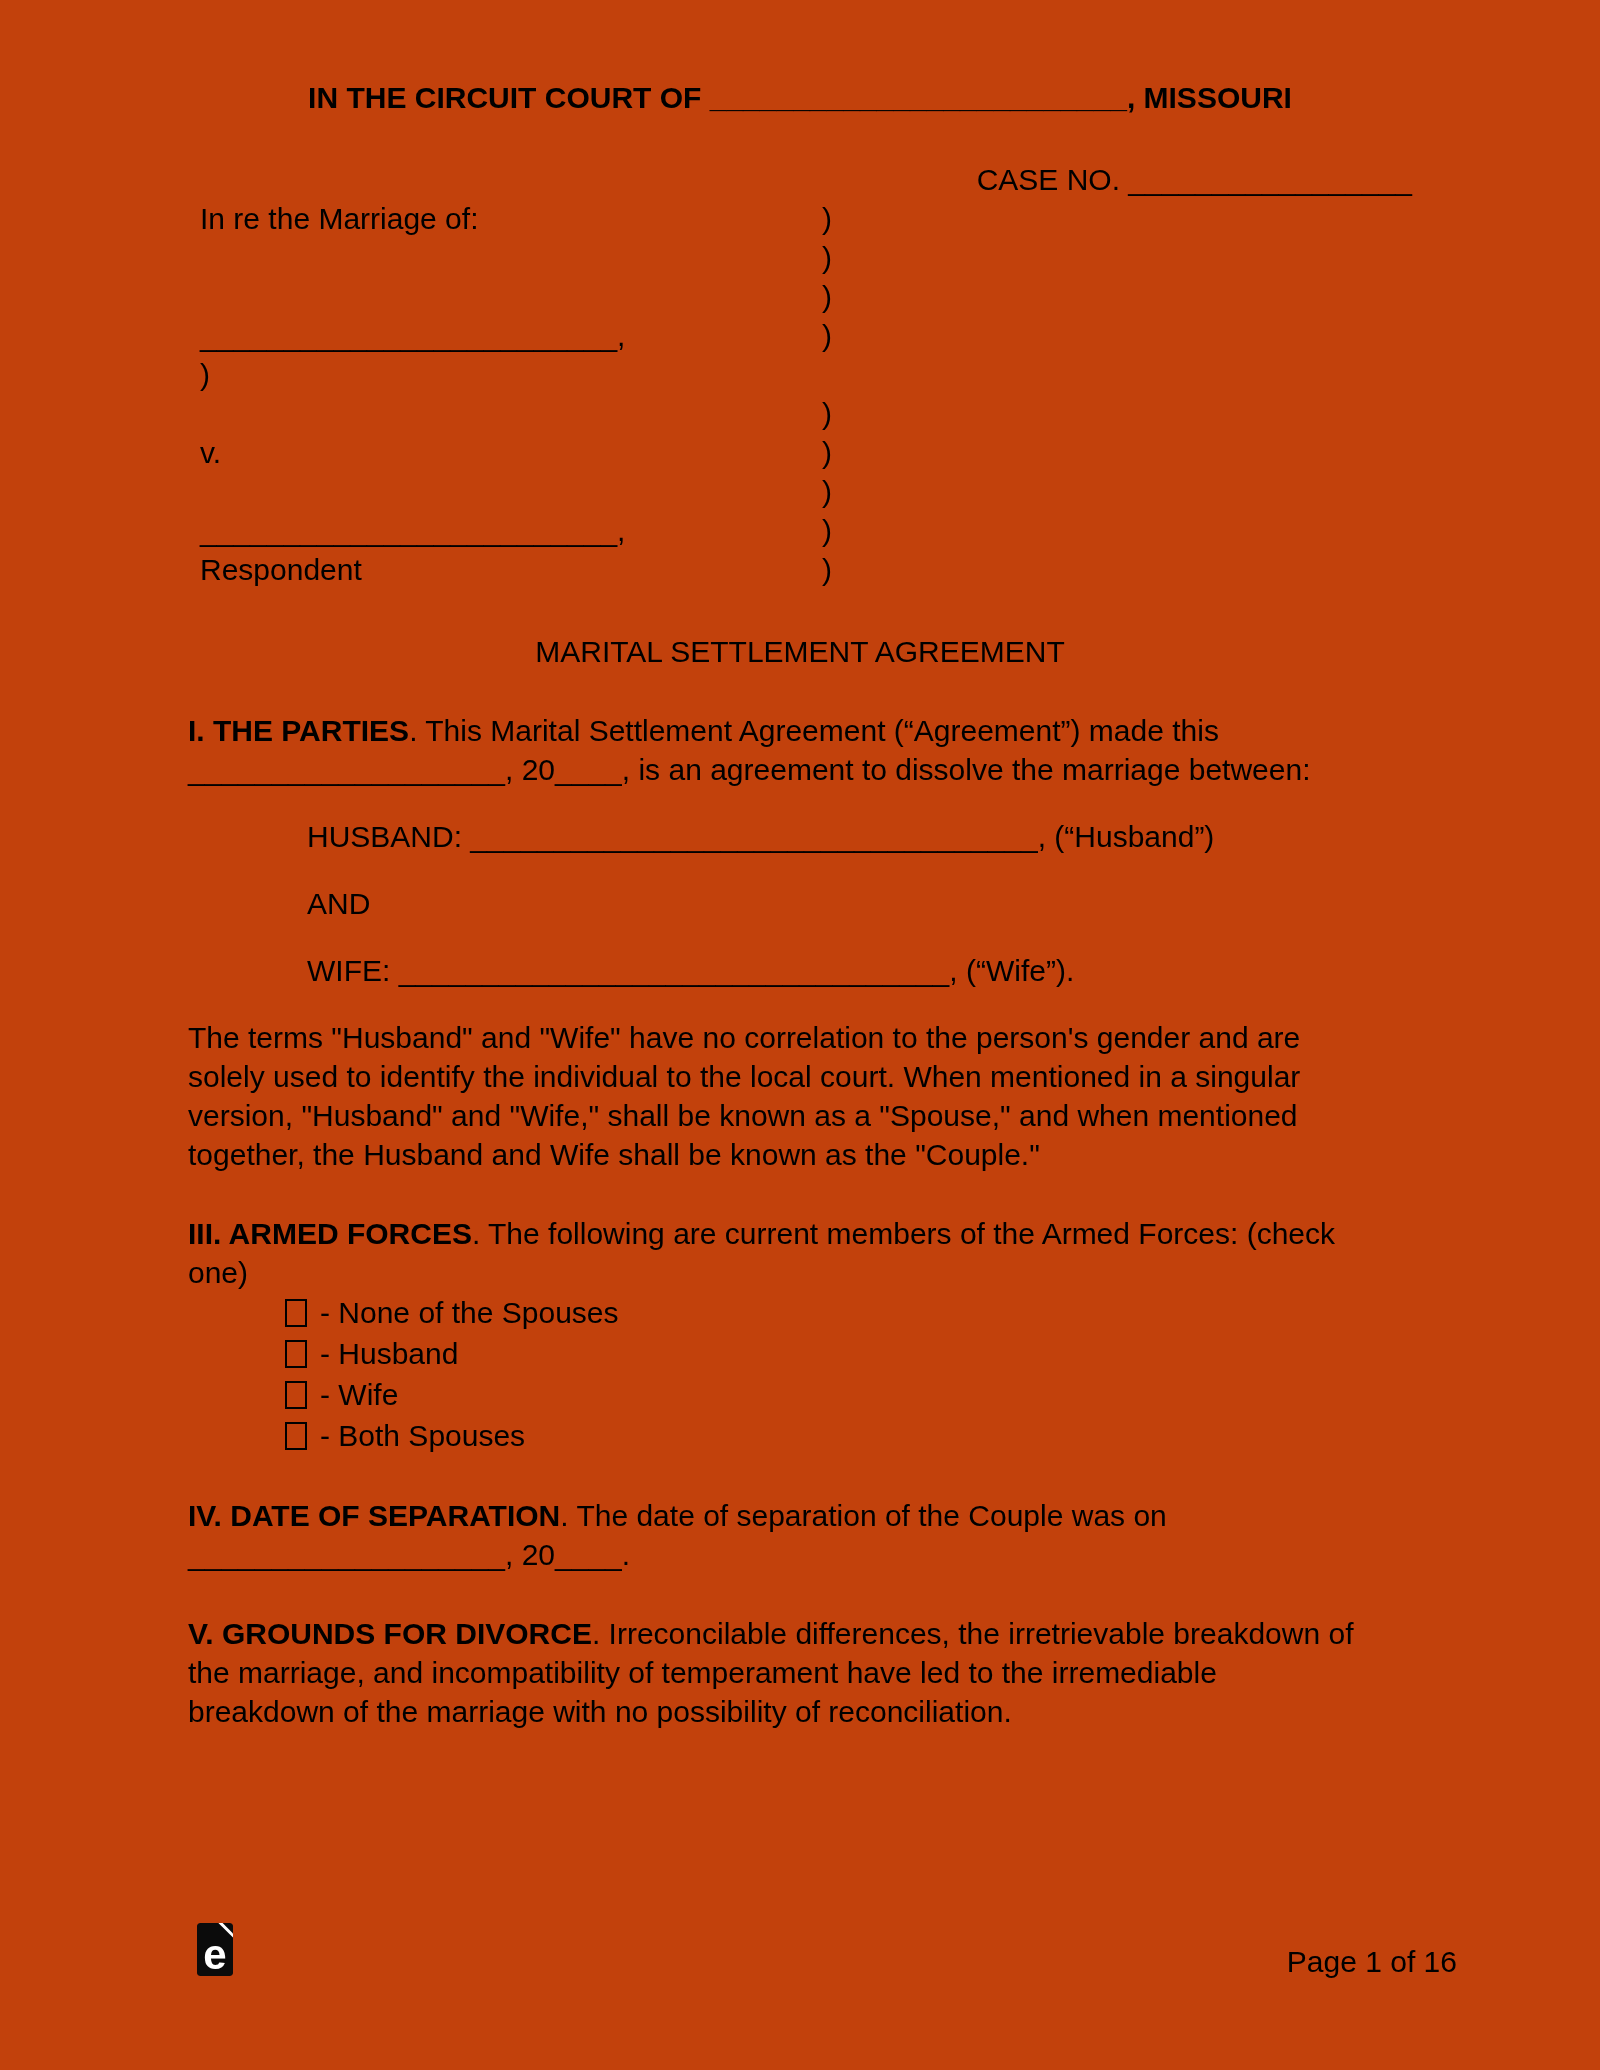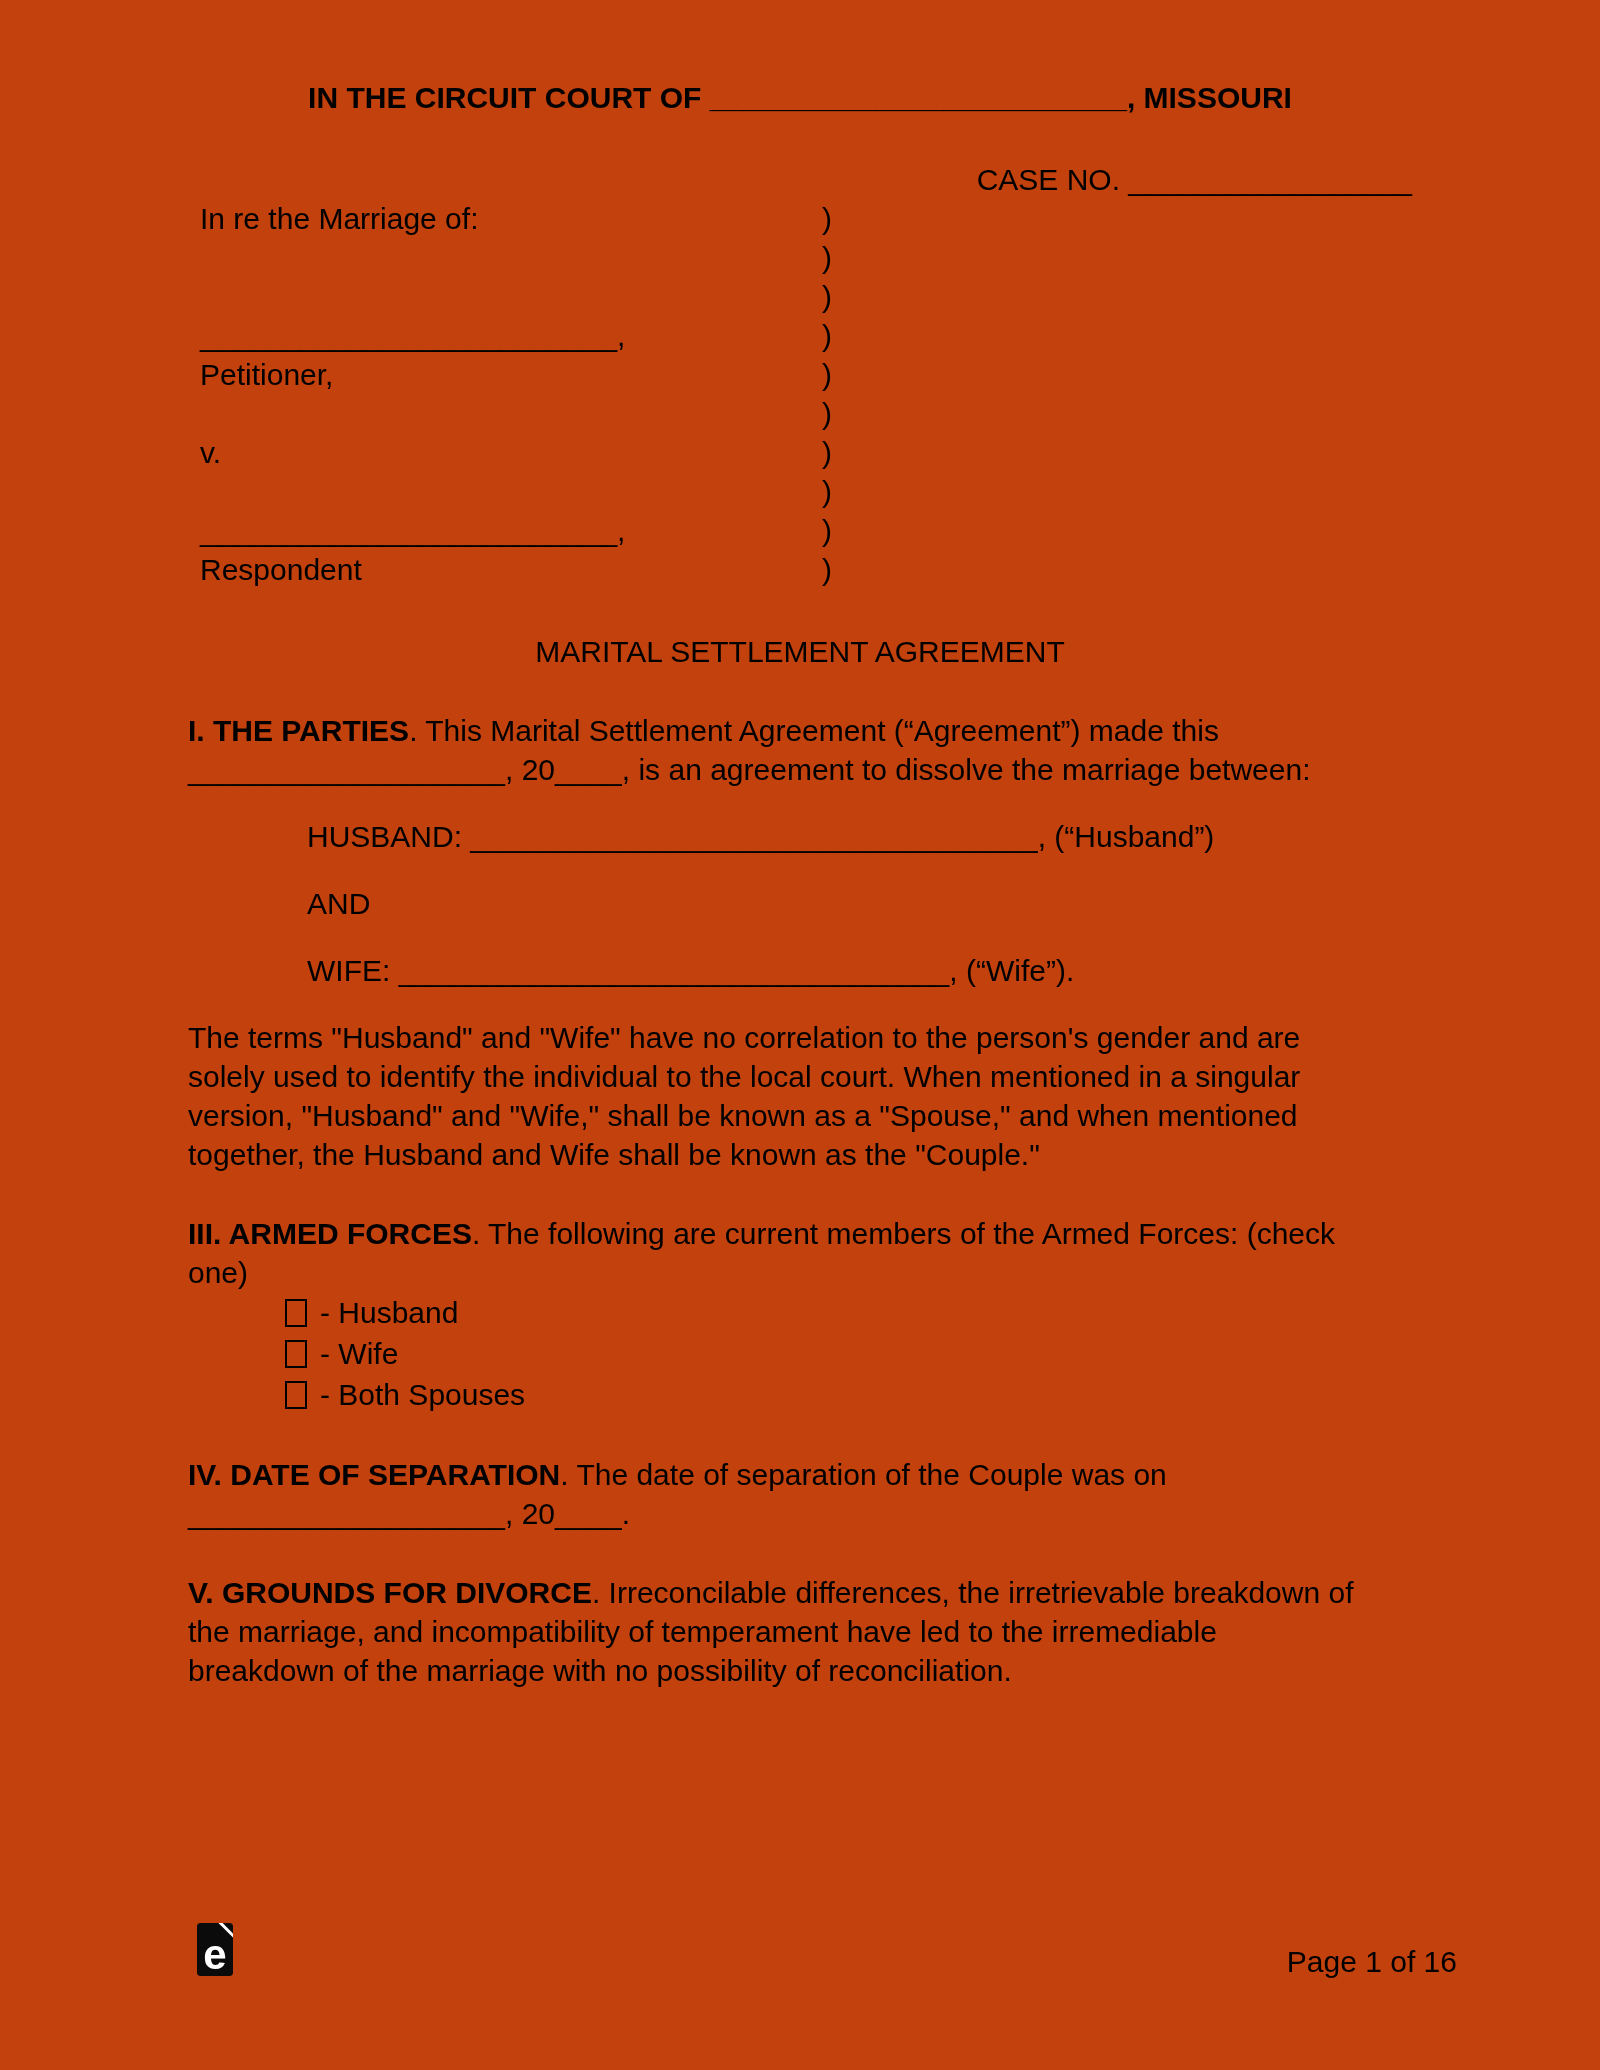--- a/index.html
+++ b/index.html
@@ -97,21 +97,20 @@
         </div>
       <div class="caption-row">
           <span class="cap-left"></span>
           <span class="cap-paren">)</span>
         </div>
       <div class="caption-row">
           <span class="cap-left">_________________________,</span>
           <span class="cap-paren">)</span>
         </div>
       <div class="caption-row">
-          <span class="cap-left">Petitioner,</span>
           <span class="cap-paren">)</span>
         </div>
       <div class="caption-row">
           <span class="cap-left"></span>
           <span class="cap-paren">)</span>
         </div>
       <div class="caption-row">
           <span class="cap-left">v.</span>
           <span class="cap-paren">)</span>
         </div>
@@ -145,20 +144,24 @@
 version, "Husband" and "Wife," shall be known as a "Spouse," and when mentioned
 together, the Husband and Wife shall be known as the "Couple."</div>
 
 
     <div class="para"><span class="bold">III. ARMED FORCES</span><span>. The following are current members of the Armed Forces: (check
 one)</span></div>
 
     <div class="options">
       <div class="option-row">
           <span class="checkbox"></span>
+          <span class="opt-label">- None of the Spouses</span>
+        </div>
+      <div class="option-row">
+          <span class="checkbox"></span>
           <span class="opt-label">- Husband</span>
         </div>
       <div class="option-row">
           <span class="checkbox"></span>
           <span class="opt-label">- Wife</span>
         </div>
       <div class="option-row">
           <span class="checkbox"></span>
           <span class="opt-label">- Both Spouses</span>
         </div>

